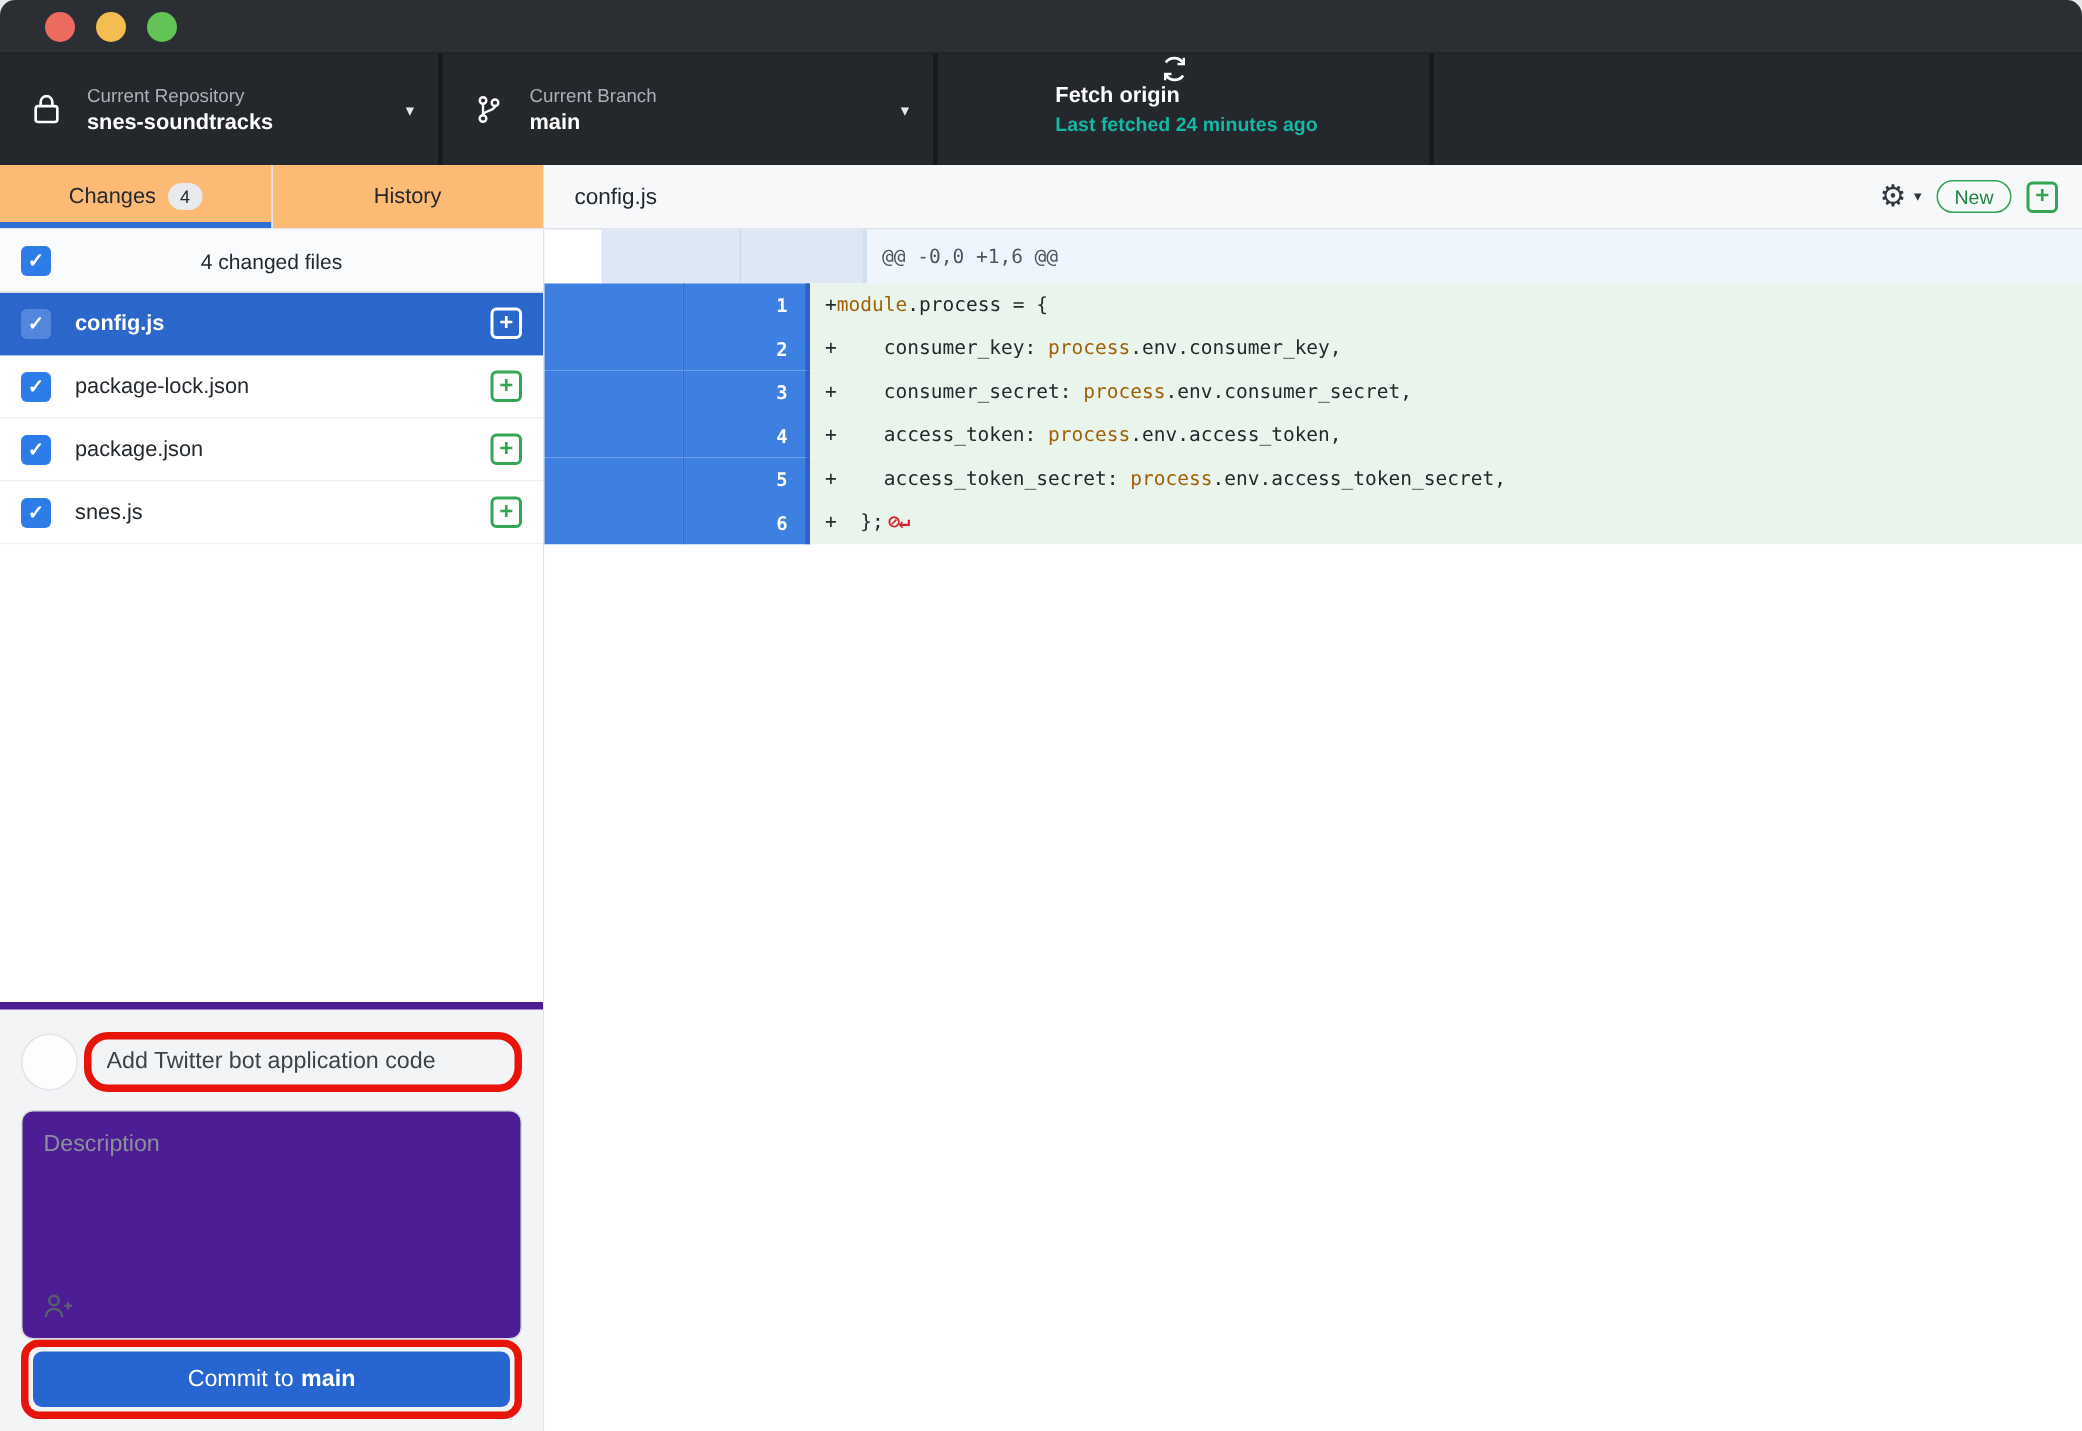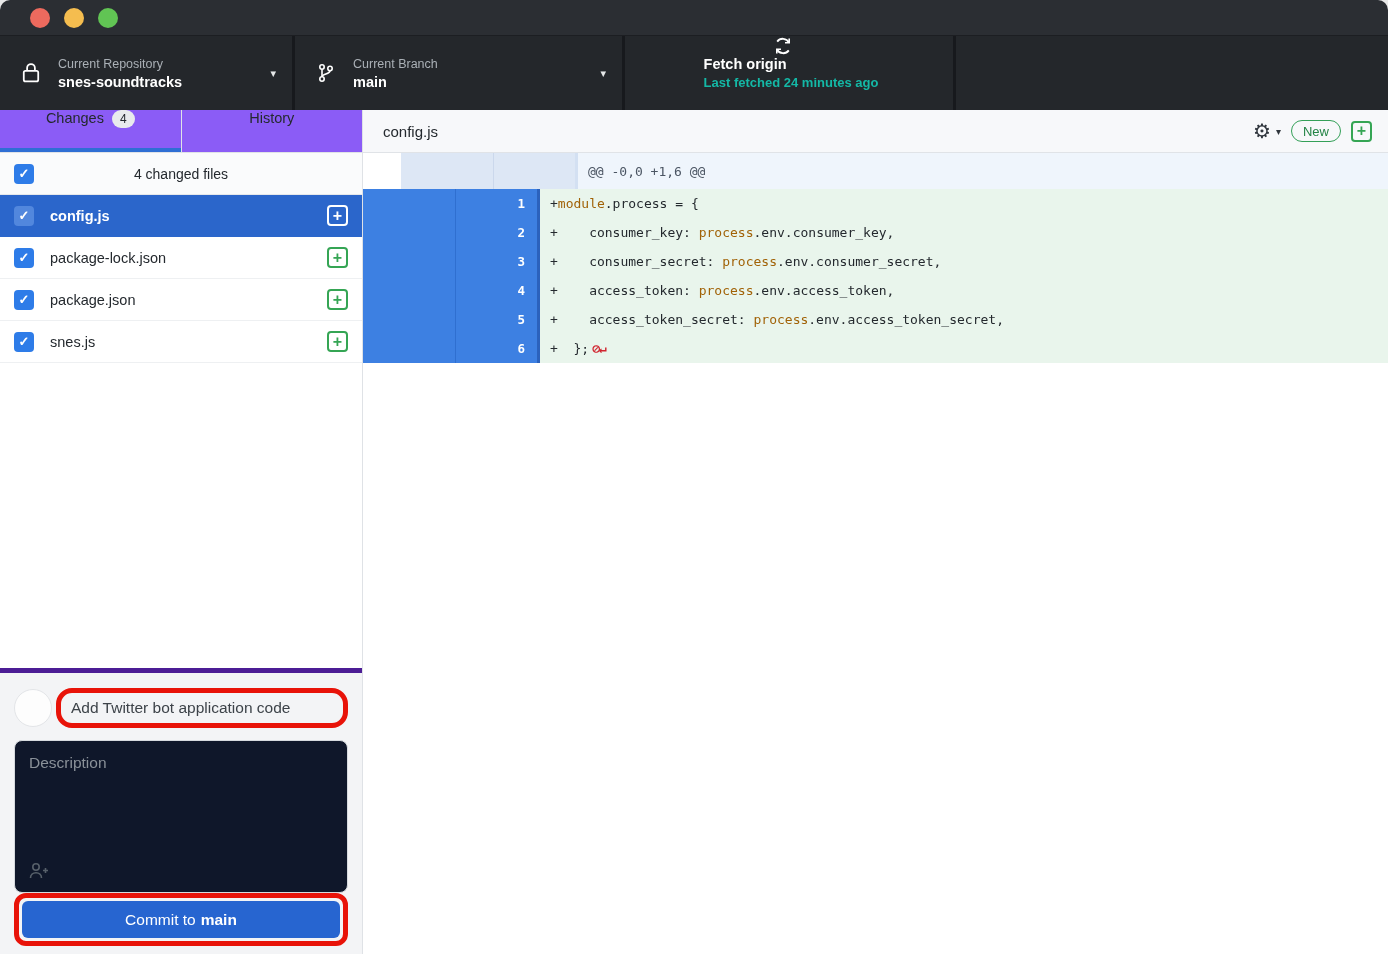--- a/index.html
+++ b/index.html
@@ -55,23 +55,23 @@
 
   
   .sidebar {
     width: 363px; flex: 0 0 auto;
     border-right: 1px solid #dfe2e6;
     display: flex; flex-direction: column;
     background: #fff;
   }
   .tabs { height: 43px; display: flex; border-bottom: 1px solid #e0e3e7; flex: 0 0 auto; }
   .tab {
-    flex: 1; display: flex; align-items: flex-start; justify-content: center;
+    flex: 1; display: flex; align-items: center; justify-content: center;
     gap: 8px; font-size: 14.5px; color: #24292e; position: relative; cursor: pointer;
-    background: #8b5cf6;
+    background: #fdba74;
   }
   .tab + .tab { border-left: 1px solid #e0e3e7; }
   .tab.active::after {
     content: ""; position: absolute; left: 0; right: 0; bottom: 0;
     height: 4px; background: #2f6fd4;
   }
   .tab-badge {
     background: #e8eaed; color: #24292e; font-size: 12px;
     border-radius: 10px; padding: 2px 8px; line-height: 1.2;
   }
@@ -122,21 +122,21 @@
   .red-ring {
     border: 5px solid #e81309; border-radius: 16px;
   }
   .summary-ring { flex: 1; padding: 6px 10px; }
   .summary-input {
     font-size: 15.5px; color: #3d4349; white-space: nowrap; overflow: hidden;
     background: transparent; cursor: text;
   }
   .description-box {
     margin-top: 12px; height: 153px;
-    background: #0f172a; border: 1px solid #d6dade; border-radius: 8px;
+    background: #4c1d95; border: 1px solid #d6dade; border-radius: 8px;
     position: relative; padding: 13px 14px; cursor: text;
   }
   .desc-placeholder { font-size: 15.5px; color: #8a9199; }
   .co-author-btn {
     position: absolute; left: 13px; bottom: 10px;
     width: 22px; height: 22px; cursor: pointer;
     display: flex; align-items: center; justify-content: center;
   }
   .commit-ring { border-radius: 12px; padding: 3px; }
   .commit-btn {

